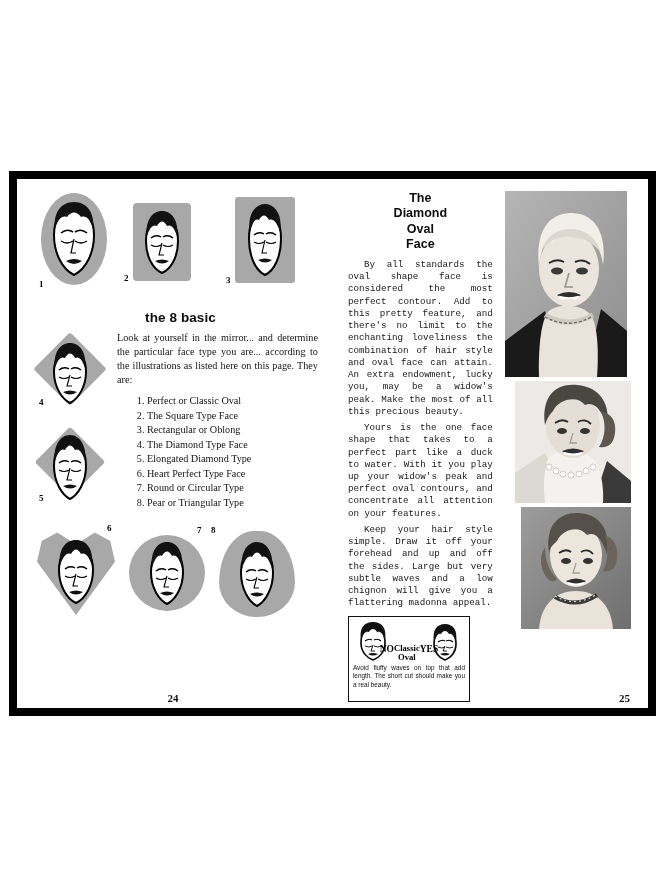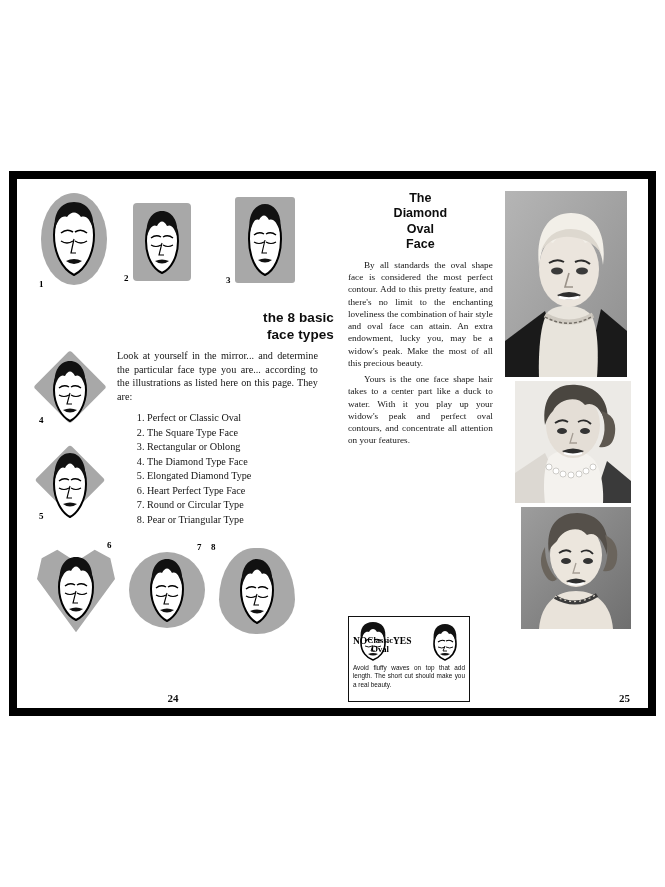--- a/index.html
+++ b/index.html
@@ -37,21 +37,21 @@
   .shape.diamond{transform:rotate(45deg);background:#a8a8a8;border-radius:3px;}
   .shape.heart{
     background:#a8a8a8;
     clip-path:polygon(50% 100%,0% 38%,6% 14%,26% 4%,50% 18%,74% 4%,94% 14%,100% 38%);
   }
   .shape.circle{border-radius:50%;}
   .shape.pear{border-radius:46% 46% 50% 50%/60% 60% 40% 40%;}
   .headsvg{position:absolute;left:0;top:0;width:100%;height:100%;}
 
   
-  .headline{text-align:right;font-family:"Liberation Sans",sans-serif;
+  .headline{text-align:center;font-family:"Liberation Sans",sans-serif;
             font-weight:700;font-size:13.5px;line-height:1.28;color:#0d0d0d;
             letter-spacing:.1px;margin:2px 0 5px 0;}
 
   .body-col{font-family:"Liberation Serif",serif;font-size:10.2px;line-height:1.37;
             color:#141414;text-align:justify;}
   .body-col p{margin:0 16px 7px 0;}
   .tlist{margin:0 0 7px 0;padding:0 0 0 30px;font-size:10.2px;line-height:1.42;}
   .tlist li{margin:0;padding:0;}
 
   .left-mid{display:flex;}
@@ -62,33 +62,33 @@
 
   
   .rp{display:flex;height:100%;position:relative;}
   .rcol{width:52%;padding-right:6px;box-sizing:border-box;}
   .rphotos{width:48%;position:relative;}
 
   .rtitle{text-align:center;font-family:"Liberation Sans",sans-serif;
           font-weight:700;font-size:12.5px;line-height:1.22;color:#0d0d0d;margin:2px 0 7px;}
   .rbody{font-family:"Liberation Serif",serif;font-size:9.2px;line-height:1.33;
          color:#161616;text-align:justify;}
-  .rbody p{margin:0 0 4px 0;text-indent:16px;}
+  .rbody p{margin:0 0 4px 0;text-indent:16px;font-family:Liberation Mono, monospace;}
 
   
   .photo{position:absolute;background:#c9c9c9;overflow:hidden;}
   .photo svg{display:block;width:100%;height:100%;}
 
   
   .inset{position:absolute;left:0;bottom:6px;width:122px;height:86px;
          border:1.6px solid #111;box-sizing:border-box;background:#fff;padding:3px 4px;}
   .inset-faces{position:relative;height:42px;}
   .miniface{position:absolute;top:0;width:36px;height:42px;}
-  .inset-labels{position:absolute;left:0;right:0;top:16px;display:flex;
-                justify-content:flex-start;align-items:flex-start;
+  .inset-labels{position:absolute;left:0;right:0;top:24px;display:flex;
+                justify-content:center;align-items:flex-start;
                 font-family:"Liberation Serif",serif;font-weight:700;font-size:9.5px;color:#000;}
   .inset-mid{text-align:center;font-family:"Liberation Serif",serif;font-weight:700;
              font-size:8.6px;line-height:1.06;color:#000;}
   .inset-cap{font-family:"Liberation Sans",sans-serif;font-size:6.4px;line-height:1.3;
              color:#111;text-align:justify;margin-top:2px;}
 </style>
 </head>
 <body>
 
 <div class="stage">
@@ -147,21 +147,20 @@
                 <path d="M30 43 L27 56 L32 56" stroke="#000" stroke-width="1.1" fill="none"></path>
                 <path d="M23 63 q7 -3 14 0 q-7 5 -14 0 Z" fill="#111"></path>
               </svg>
             </div>
             <div class="fignum" style="left:-9px;top:78px;">3</div>
           </div>
         </div>
 
         <div class="headline">
           <div>the 8 basic</div>
-          <div>face types</div>
         </div>
 
         <div class="left-mid">
           <div class="left-figs">
 
             <div class="fig" style="left:8px;top:4px;width:70px;height:76px;">
               <div class="faceart" style="width:70px;height:76px;">
                 <div class="shape diamond" style="left:9px;top:8px;width:52px;height:52px;"></div>
                 <svg class="headsvg" viewBox="0 0 70 76">
                   <path d="M35 14 C25 14 19 23 19 37 C19 52 27 64 35 68 C43 64 51 52 51 37 C51 23 45 14 35 14 Z" fill="#fff" stroke="#000" stroke-width="2"></path>
@@ -272,21 +271,22 @@
 
           <div class="rcol">
             <div class="rtitle">
               <div>The</div>
               <div>Diamond</div>
               <div>Oval</div>
               <div>Face</div>
             </div>
             <div class="rbody">
               <p>By all standards the oval shape face is considered the most perfect contour.  Add to this pretty feature, and there's no limit to the enchanting loveliness the combination of hair style and oval face can attain.  An extra endowment, lucky you, may be a widow's peak.  Make the most of all this precious beauty.</p>
-              <p>Yours is the one face shape hair takes to a center part like a duck to water.  With it you play up your widow's peak and perfect oval contours, and concentrate all attention on your features.</p>
+              <p>Yours is the one face shape that takes to a perfect part like a duck to water.  With it you play up your widow's peak and perfect oval contours, and concentrate all attention on your features.</p>
+              <p>Keep your hair style simple.  Draw it off your forehead and up and off the sides.  Large but very subtle waves and a low chignon will give you a flattering madonna appeal.</p>
             </div>
 
             <div class="inset">
               <div class="inset-faces">
                 <div class="miniface" style="left:2px;">
                   <svg viewBox="0 0 36 42" width="36" height="42">
                     <path d="M18 8 C10 8 6 14 6 23 C6 32 12 38 18 40 C24 38 30 32 30 23 C30 14 26 8 18 8 Z" fill="#fff" stroke="#000" stroke-width="1.6"></path>
                     <path d="M6 20 C4 8 9 2 18 2 C27 2 32 8 30 20 C28 13 25 11 22 12 C20 8 16 8 14 12 C11 11 8 13 6 20 Z" fill="#111"></path>
                     <path d="M10 21 q4 -3 7 -1" stroke="#000" stroke-width="1.1" fill="none"></path>
                     <path d="M19 20 q4 -2 7 1" stroke="#000" stroke-width="1.1" fill="none"></path>

